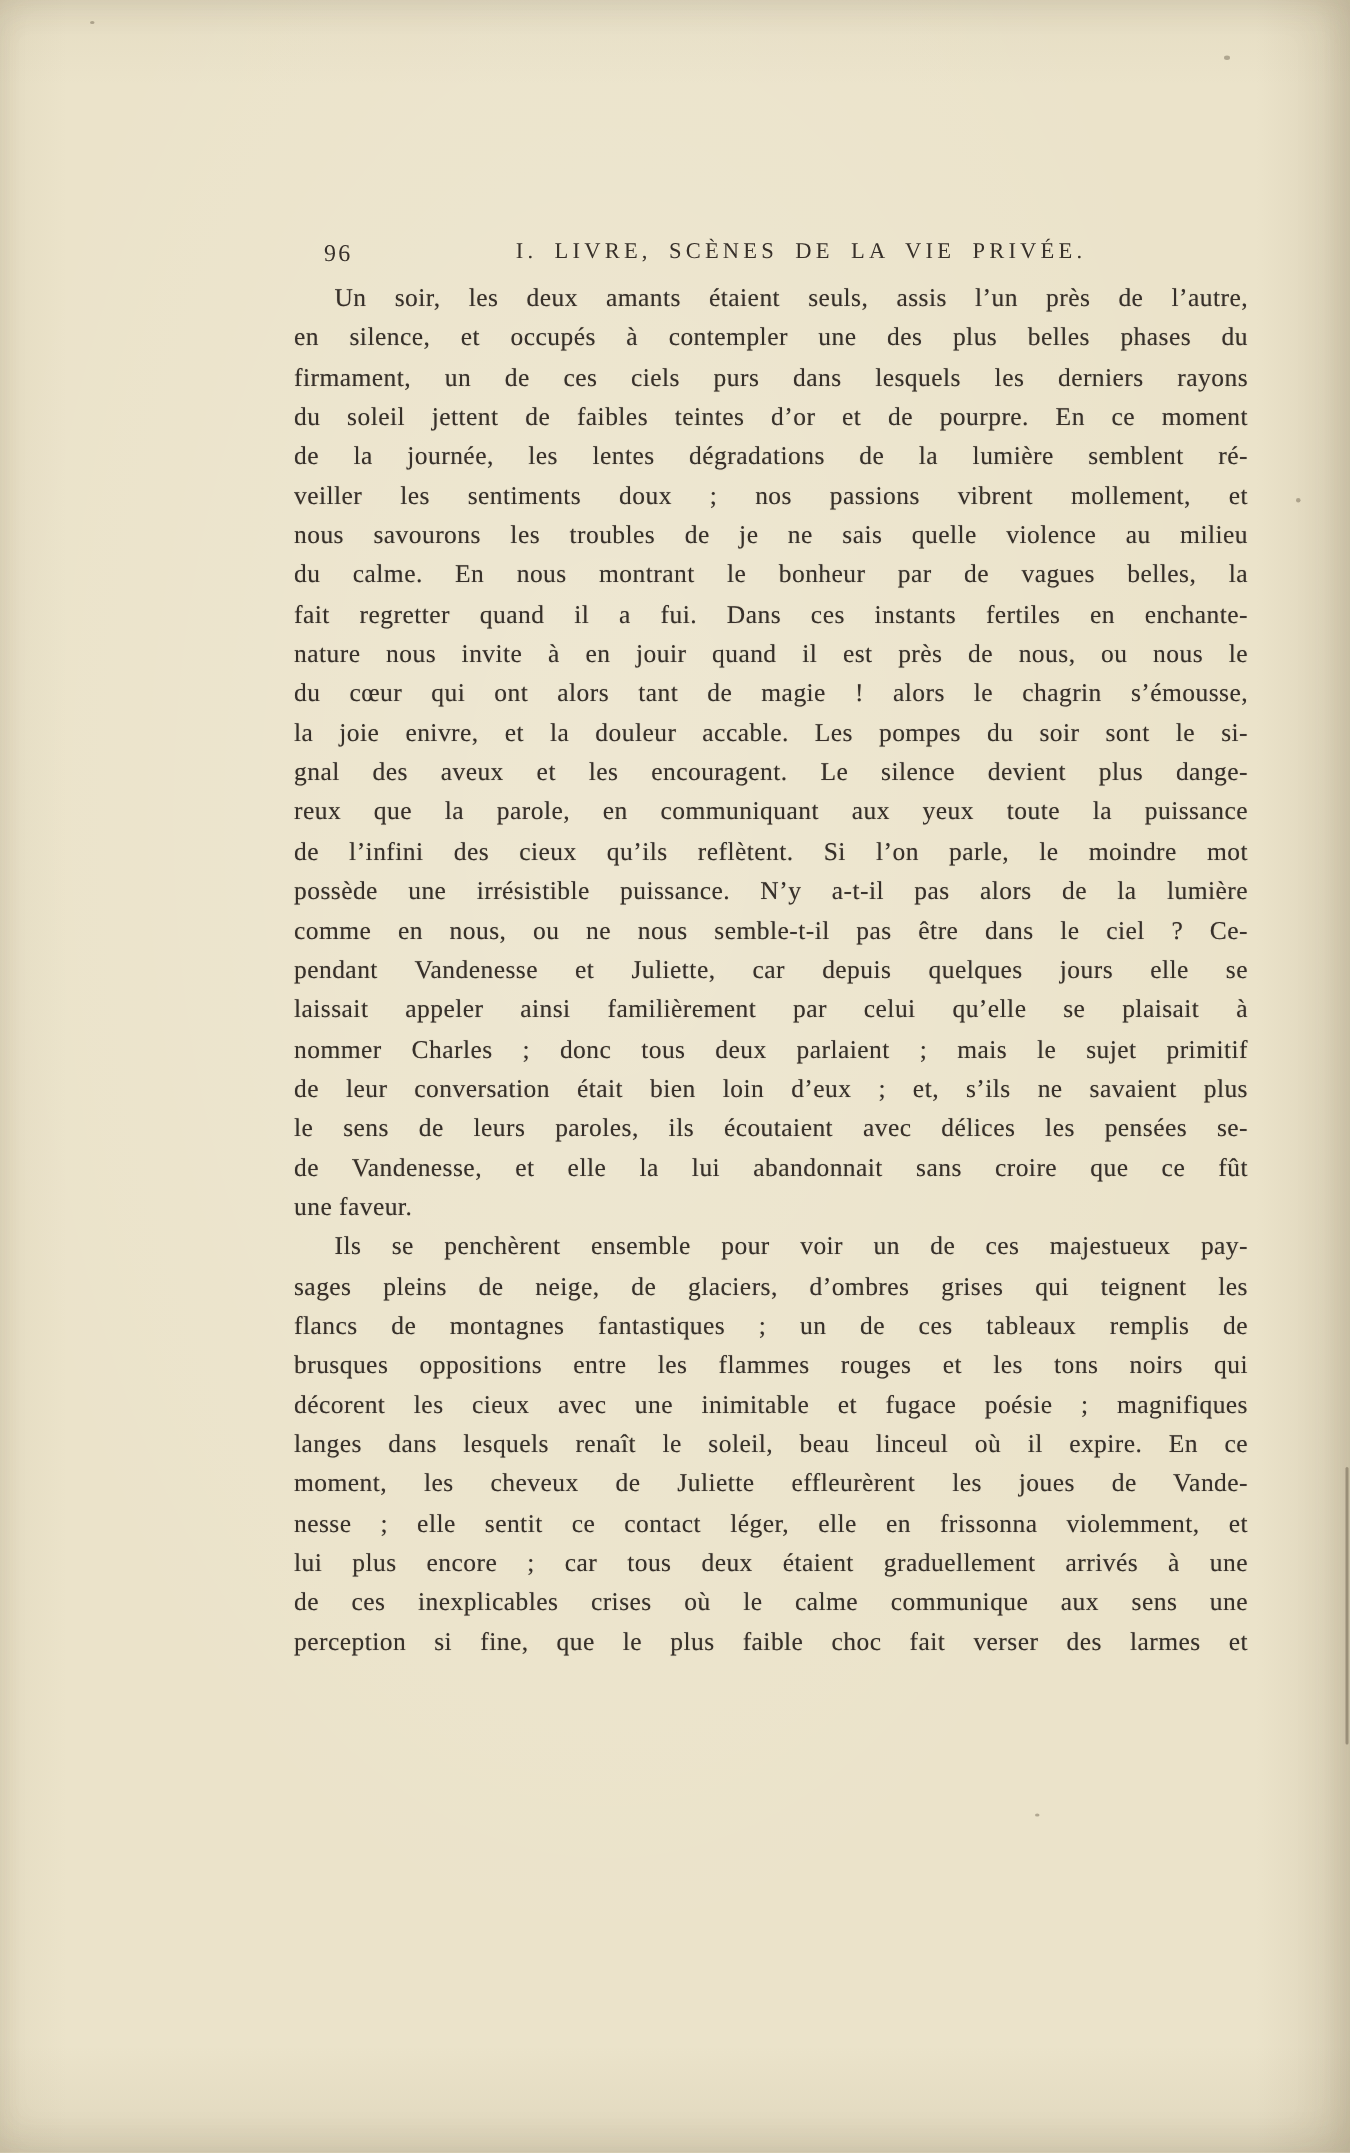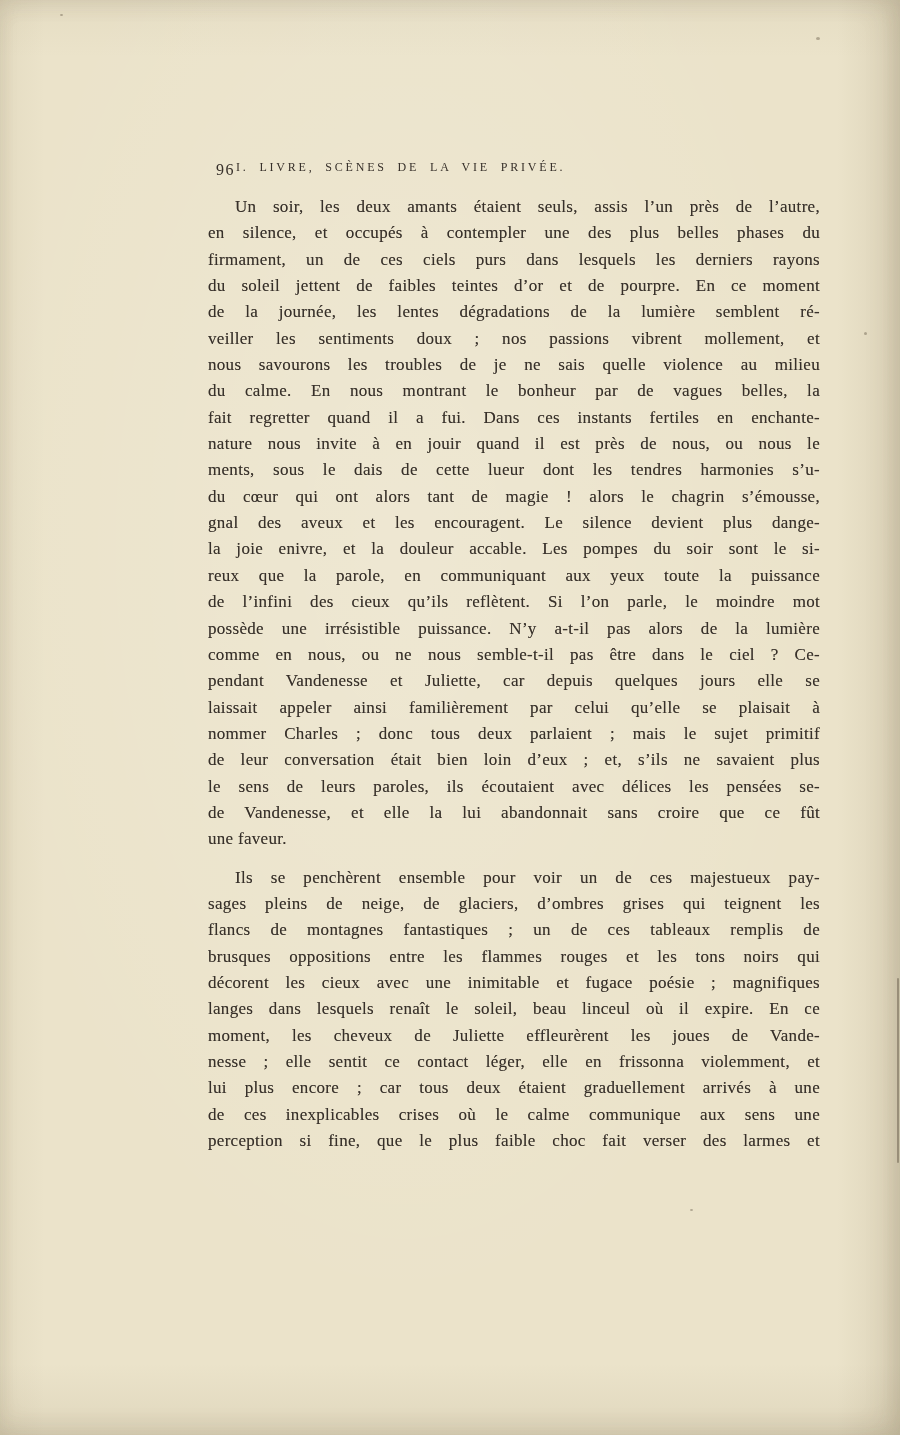--- a/index.html
+++ b/index.html
@@ -39,27 +39,27 @@
     margin-bottom: 4px;
   }
   .page-number {
     position: absolute;
     left: 20px;
     top: 1px;
     font-size: 16px;
     letter-spacing: 1.5px;
   }
   .running-title {
-    text-align: left;
-    font-size: 12px;
+    text-align: center;
+    font-size: 15px;
     letter-spacing: 2.8px;
     word-spacing: 5px;
     padding-left: 40px;
   }
-  .paragraph { margin: 12px; }
+  .paragraph { margin: 0; }
   .line {
     font-size: 17px;
     line-height: 26.35px;
     letter-spacing: 0.3px;
     text-align: justify;
     text-align-last: justify;
     text-shadow: 0 0 0.6px rgba(55,48,40,0.45);
     white-space: normal;
   }
   .line.indent { padding-left: 27px; }
@@ -95,24 +95,23 @@
         <div class="line indent">Un soir, les deux amants étaient seuls, assis l’un près de l’autre,</div>
         <div class="line">en silence, et occupés à contempler une des plus belles phases du</div>
         <div class="line">firmament, un de ces ciels purs dans lesquels les derniers rayons</div>
         <div class="line">du soleil jettent de faibles teintes d’or et de pourpre. En ce moment</div>
         <div class="line">de la journée, les lentes dégradations de la lumière semblent ré-</div>
         <div class="line">veiller les sentiments doux ; nos passions vibrent mollement, et</div>
         <div class="line">nous savourons les troubles de je ne sais quelle violence au milieu</div>
         <div class="line">du calme. En nous montrant le bonheur par de vagues belles, la</div>
         <div class="line">fait regretter quand il a fui. Dans ces instants fertiles en enchante-</div>
         <div class="line">nature nous invite à en jouir quand il est près de nous, ou nous le</div>
-        <div class="line">ments, sous le dais de cette lueur dont les tendres harmonies s’u-</div>
         <div class="line">du cœur qui ont alors tant de magie ! alors le chagrin s’émousse,</div>
+        <div class="line">la joie enivre, et la douleur accable. Les pompes du soir sont le si-</div>
         <div class="line">gnal des aveux et les encouragent. Le silence devient plus dange-</div>
-        <div class="line">la joie enivre, et la douleur accable. Les pompes du soir sont le si-</div>
         <div class="line">reux que la parole, en communiquant aux yeux toute la puissance</div>
         <div class="line">de l’infini des cieux qu’ils reflètent. Si l’on parle, le moindre mot</div>
         <div class="line">possède une irrésistible puissance. N’y a-t-il pas alors de la lumière</div>
         <div class="line">comme en nous, ou ne nous semble-t-il pas être dans le ciel ? Ce-</div>
         <div class="line">pendant Vandenesse et Juliette, car depuis quelques jours elle se</div>
         <div class="line">laissait appeler ainsi familièrement par celui qu’elle se plaisait à</div>
         <div class="line">nommer Charles ; donc tous deux parlaient ; mais le sujet primitif</div>
         <div class="line">de leur conversation était bien loin d’eux ; et, s’ils ne savaient plus</div>
         <div class="line">le sens de leurs paroles, ils écoutaient avec délices les pensées se-</div>
         <div class="line">de Vandenesse, et elle la lui abandonnait sans croire que ce fût</div>

